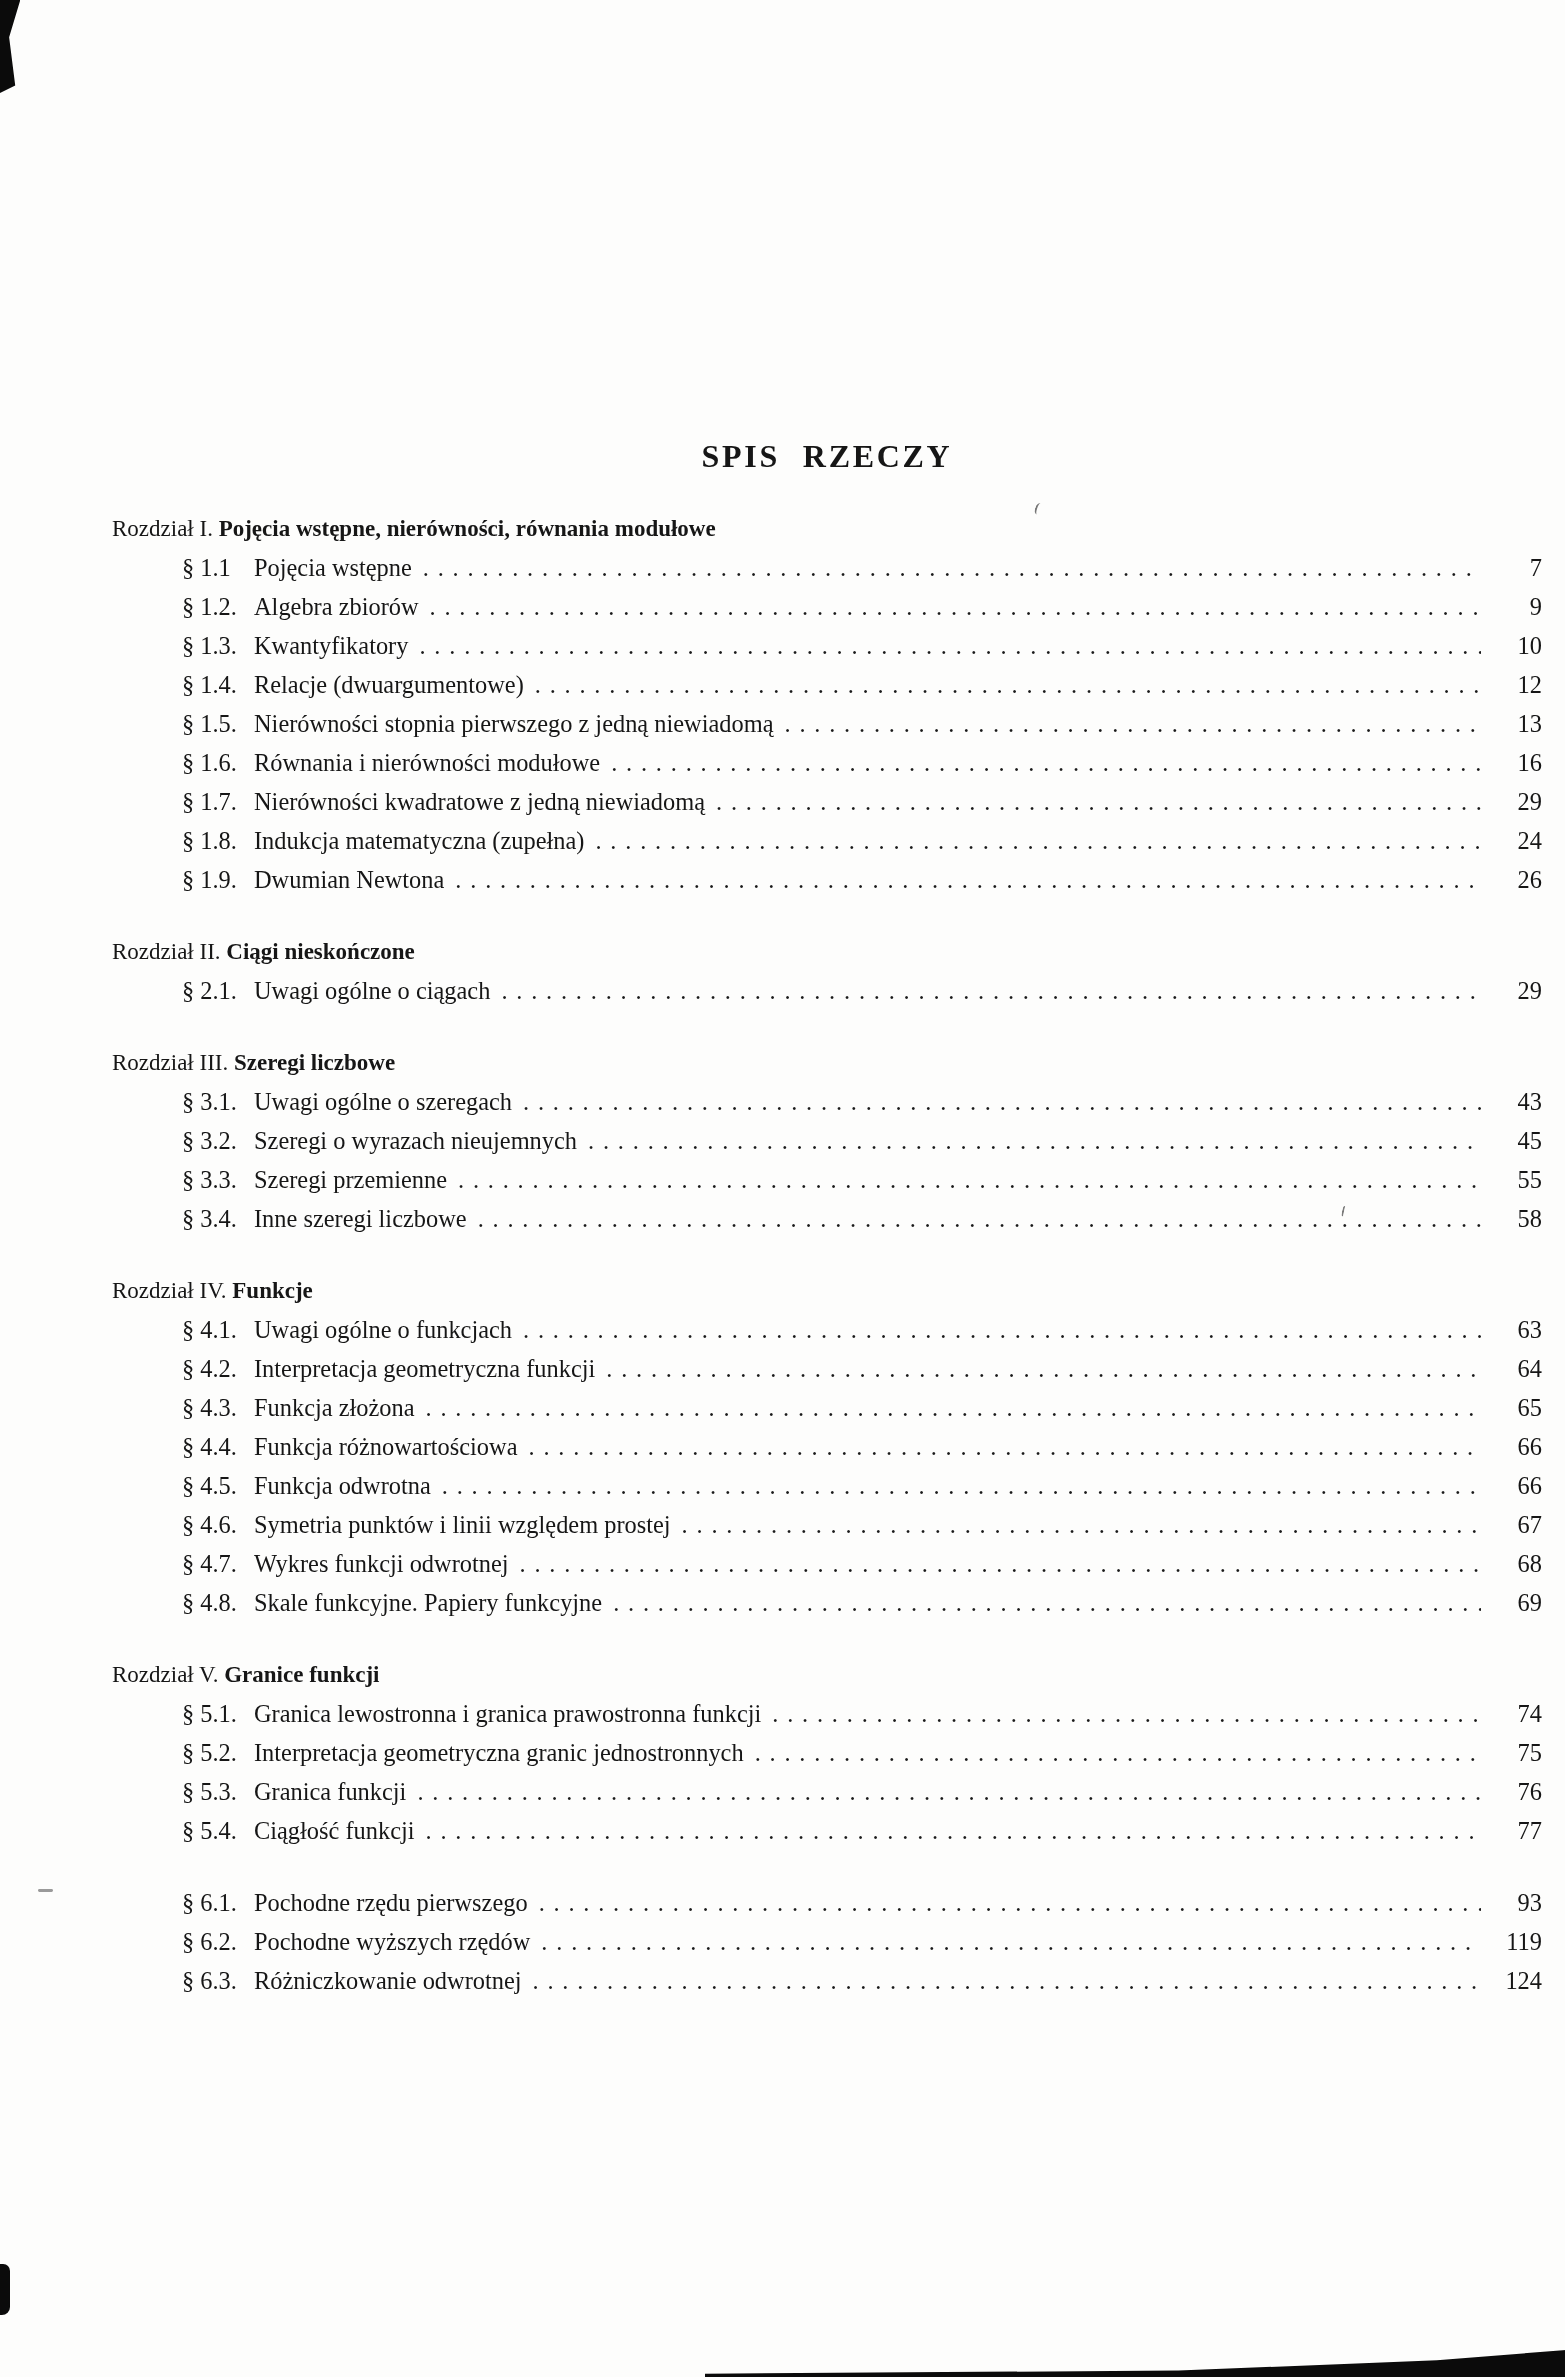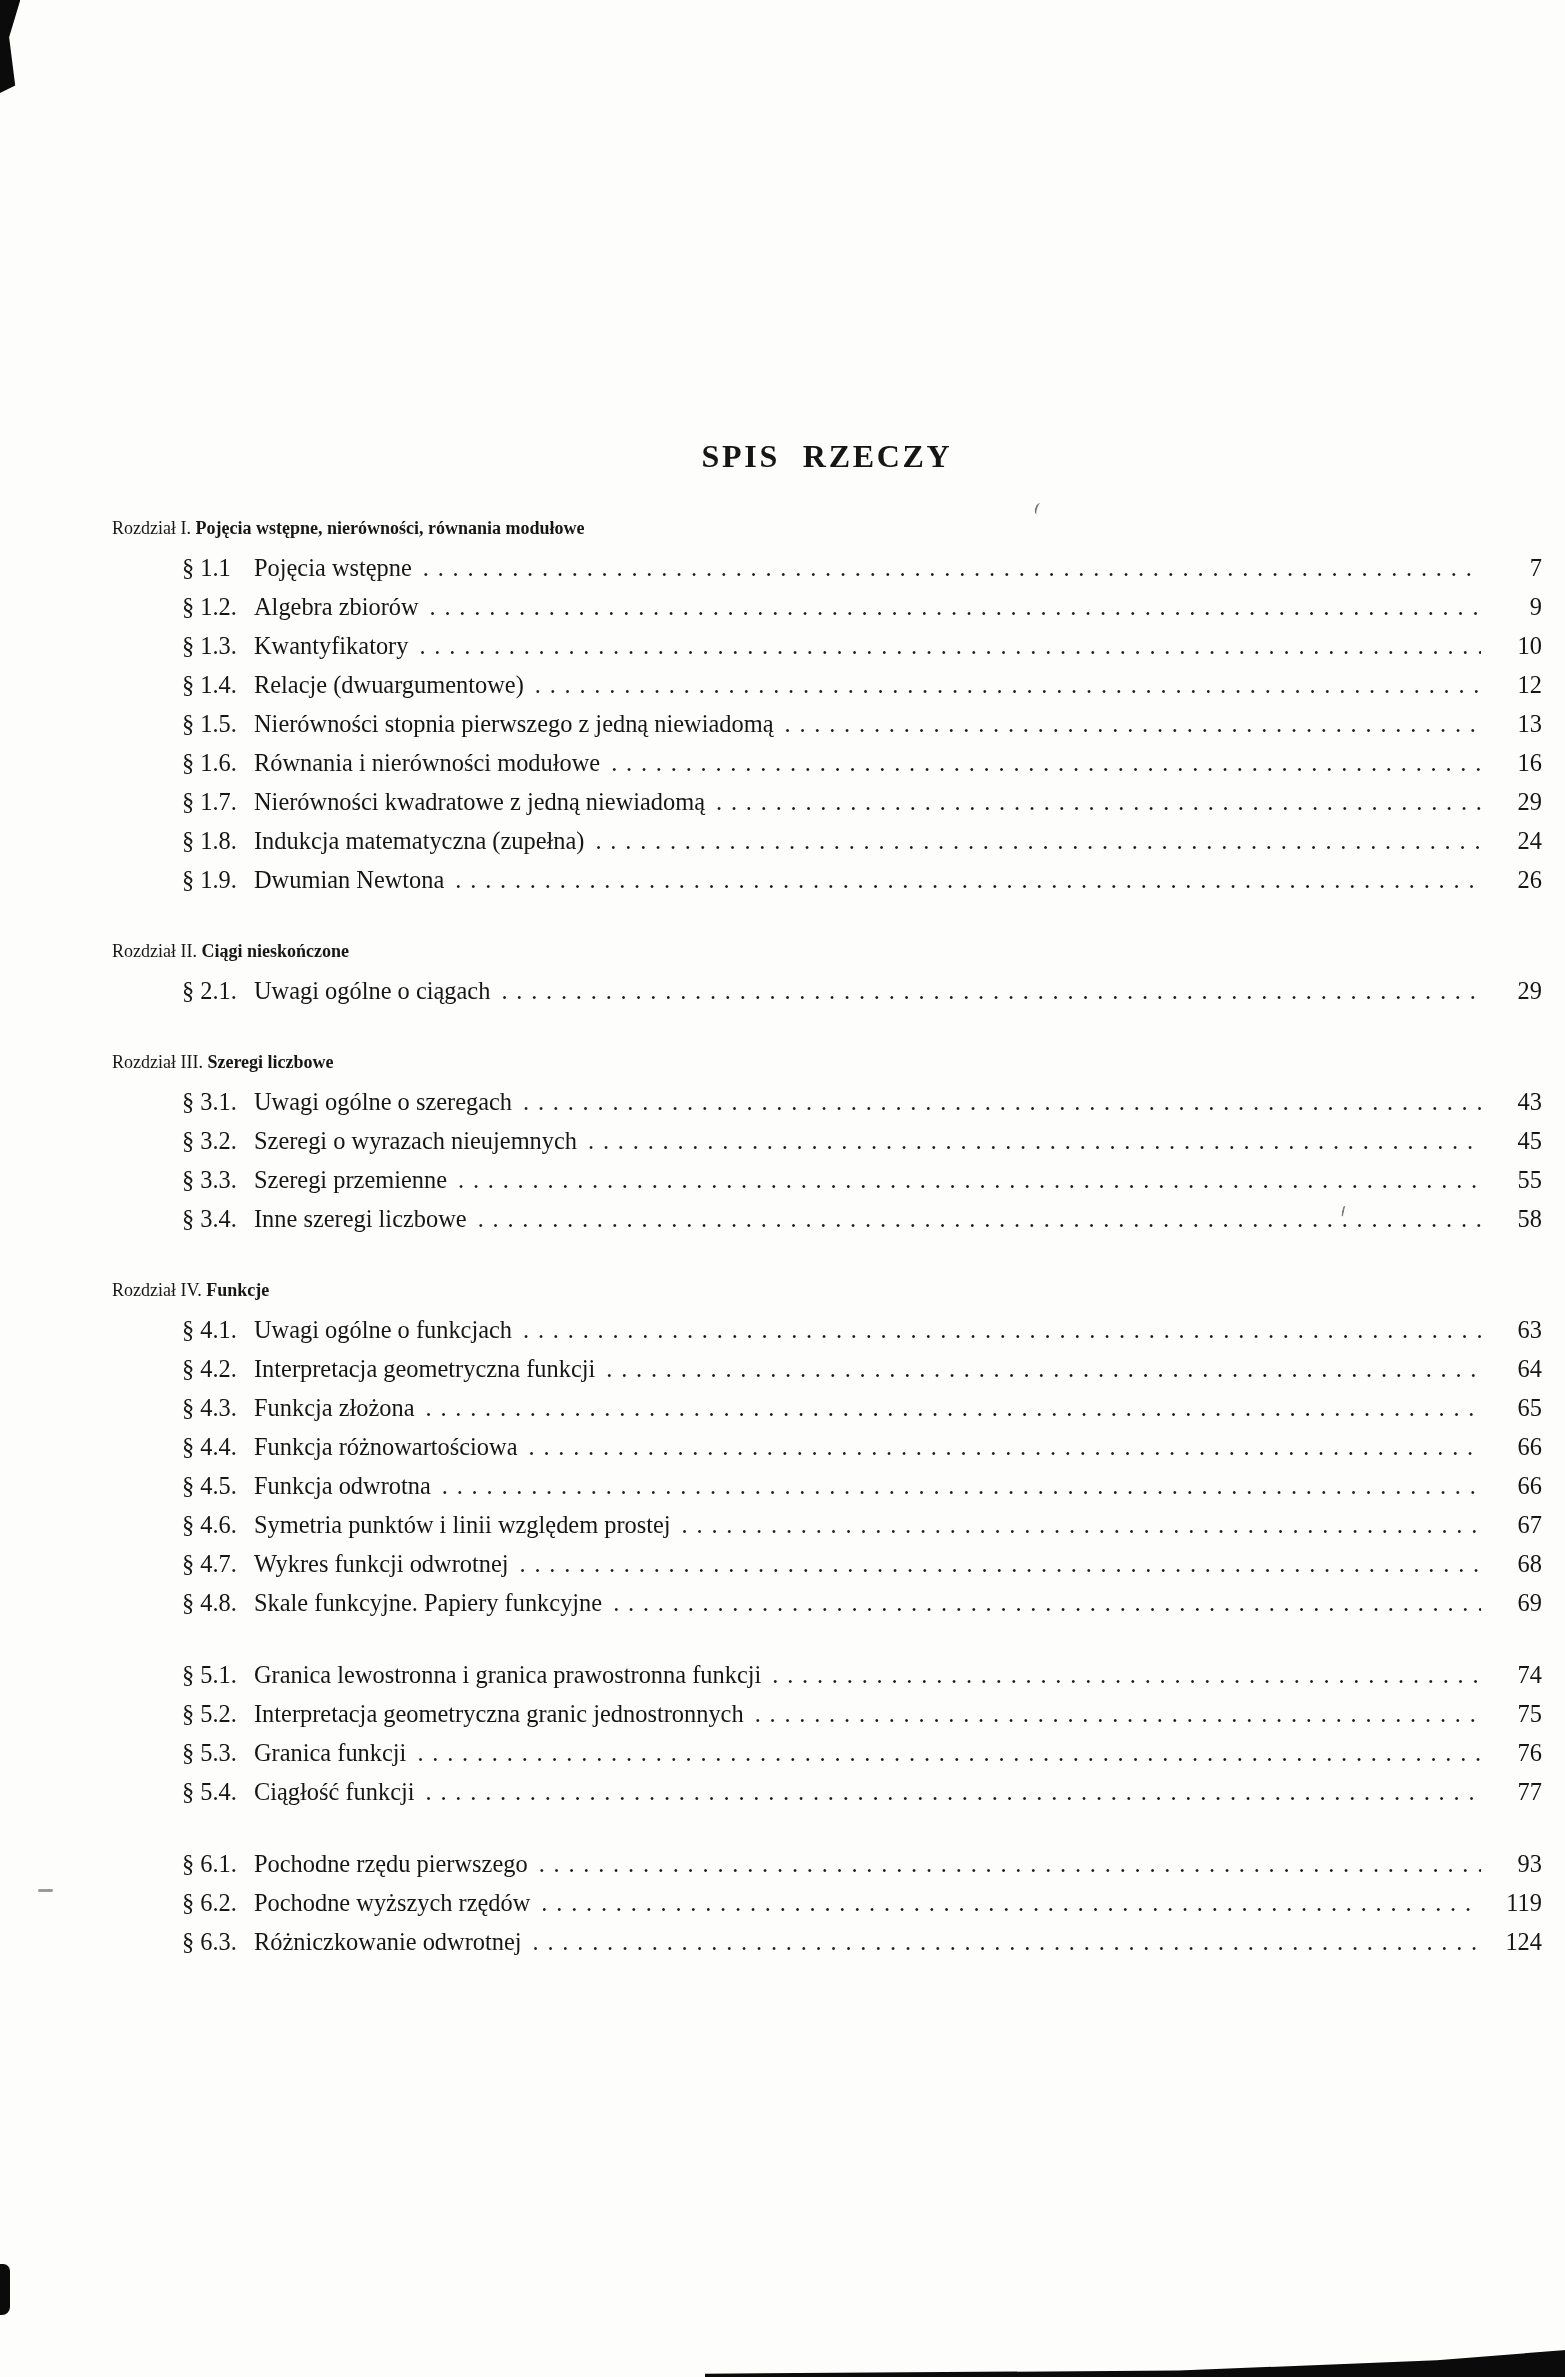--- a/index.html
+++ b/index.html
@@ -28,21 +28,21 @@
     margin: 0;
   }
   .preface {
     margin-top: 91px;
     font-size: 25px;
     font-weight: 700;
     line-height: 39px;
   }
   .chapter { margin-top: 33px; }
   .chapter-heading {
-    font-size: 18px;
+    font-size: 23px;
     line-height: 39px;
     white-space: nowrap;
     margin-top: 16px;
   }
   .ch-label { font-weight: 400; }
   .ch-title { font-weight: 700; }
   .ch-math  { font-weight: 700; font-style: italic; }
   .entry {
     display: flex;
     align-items: flex-start;
@@ -243,20 +243,21 @@
           <span class="page-num">68</span>
         </div>
         <div class="entry">
           <span class="entry-num">§ 4.8.</span>
           <span class="entry-text">Skale funkcyjne. Papiery funkcyjne</span>
           <span class="leader" aria-hidden="true">........................................................................................................................</span>
           <span class="page-num">69</span>
         </div>
       </section>
       <section class="chapter">
+        <div class="chapter-heading"><span class="ch-label">Rozdział V.</span> <span class="ch-title">Granice funkcji</span></div>
         <div class="entry">
           <span class="entry-num">§ 5.1.</span>
           <span class="entry-text">Granica lewostronna i granica prawostronna funkcji</span>
           <span class="leader" aria-hidden="true">........................................................................................................................</span>
           <span class="page-num">74</span>
         </div>
         <div class="entry">
           <span class="entry-num">§ 5.2.</span>
           <span class="entry-text">Interpretacja geometryczna granic jednostronnych</span>
           <span class="leader" aria-hidden="true">........................................................................................................................</span>

